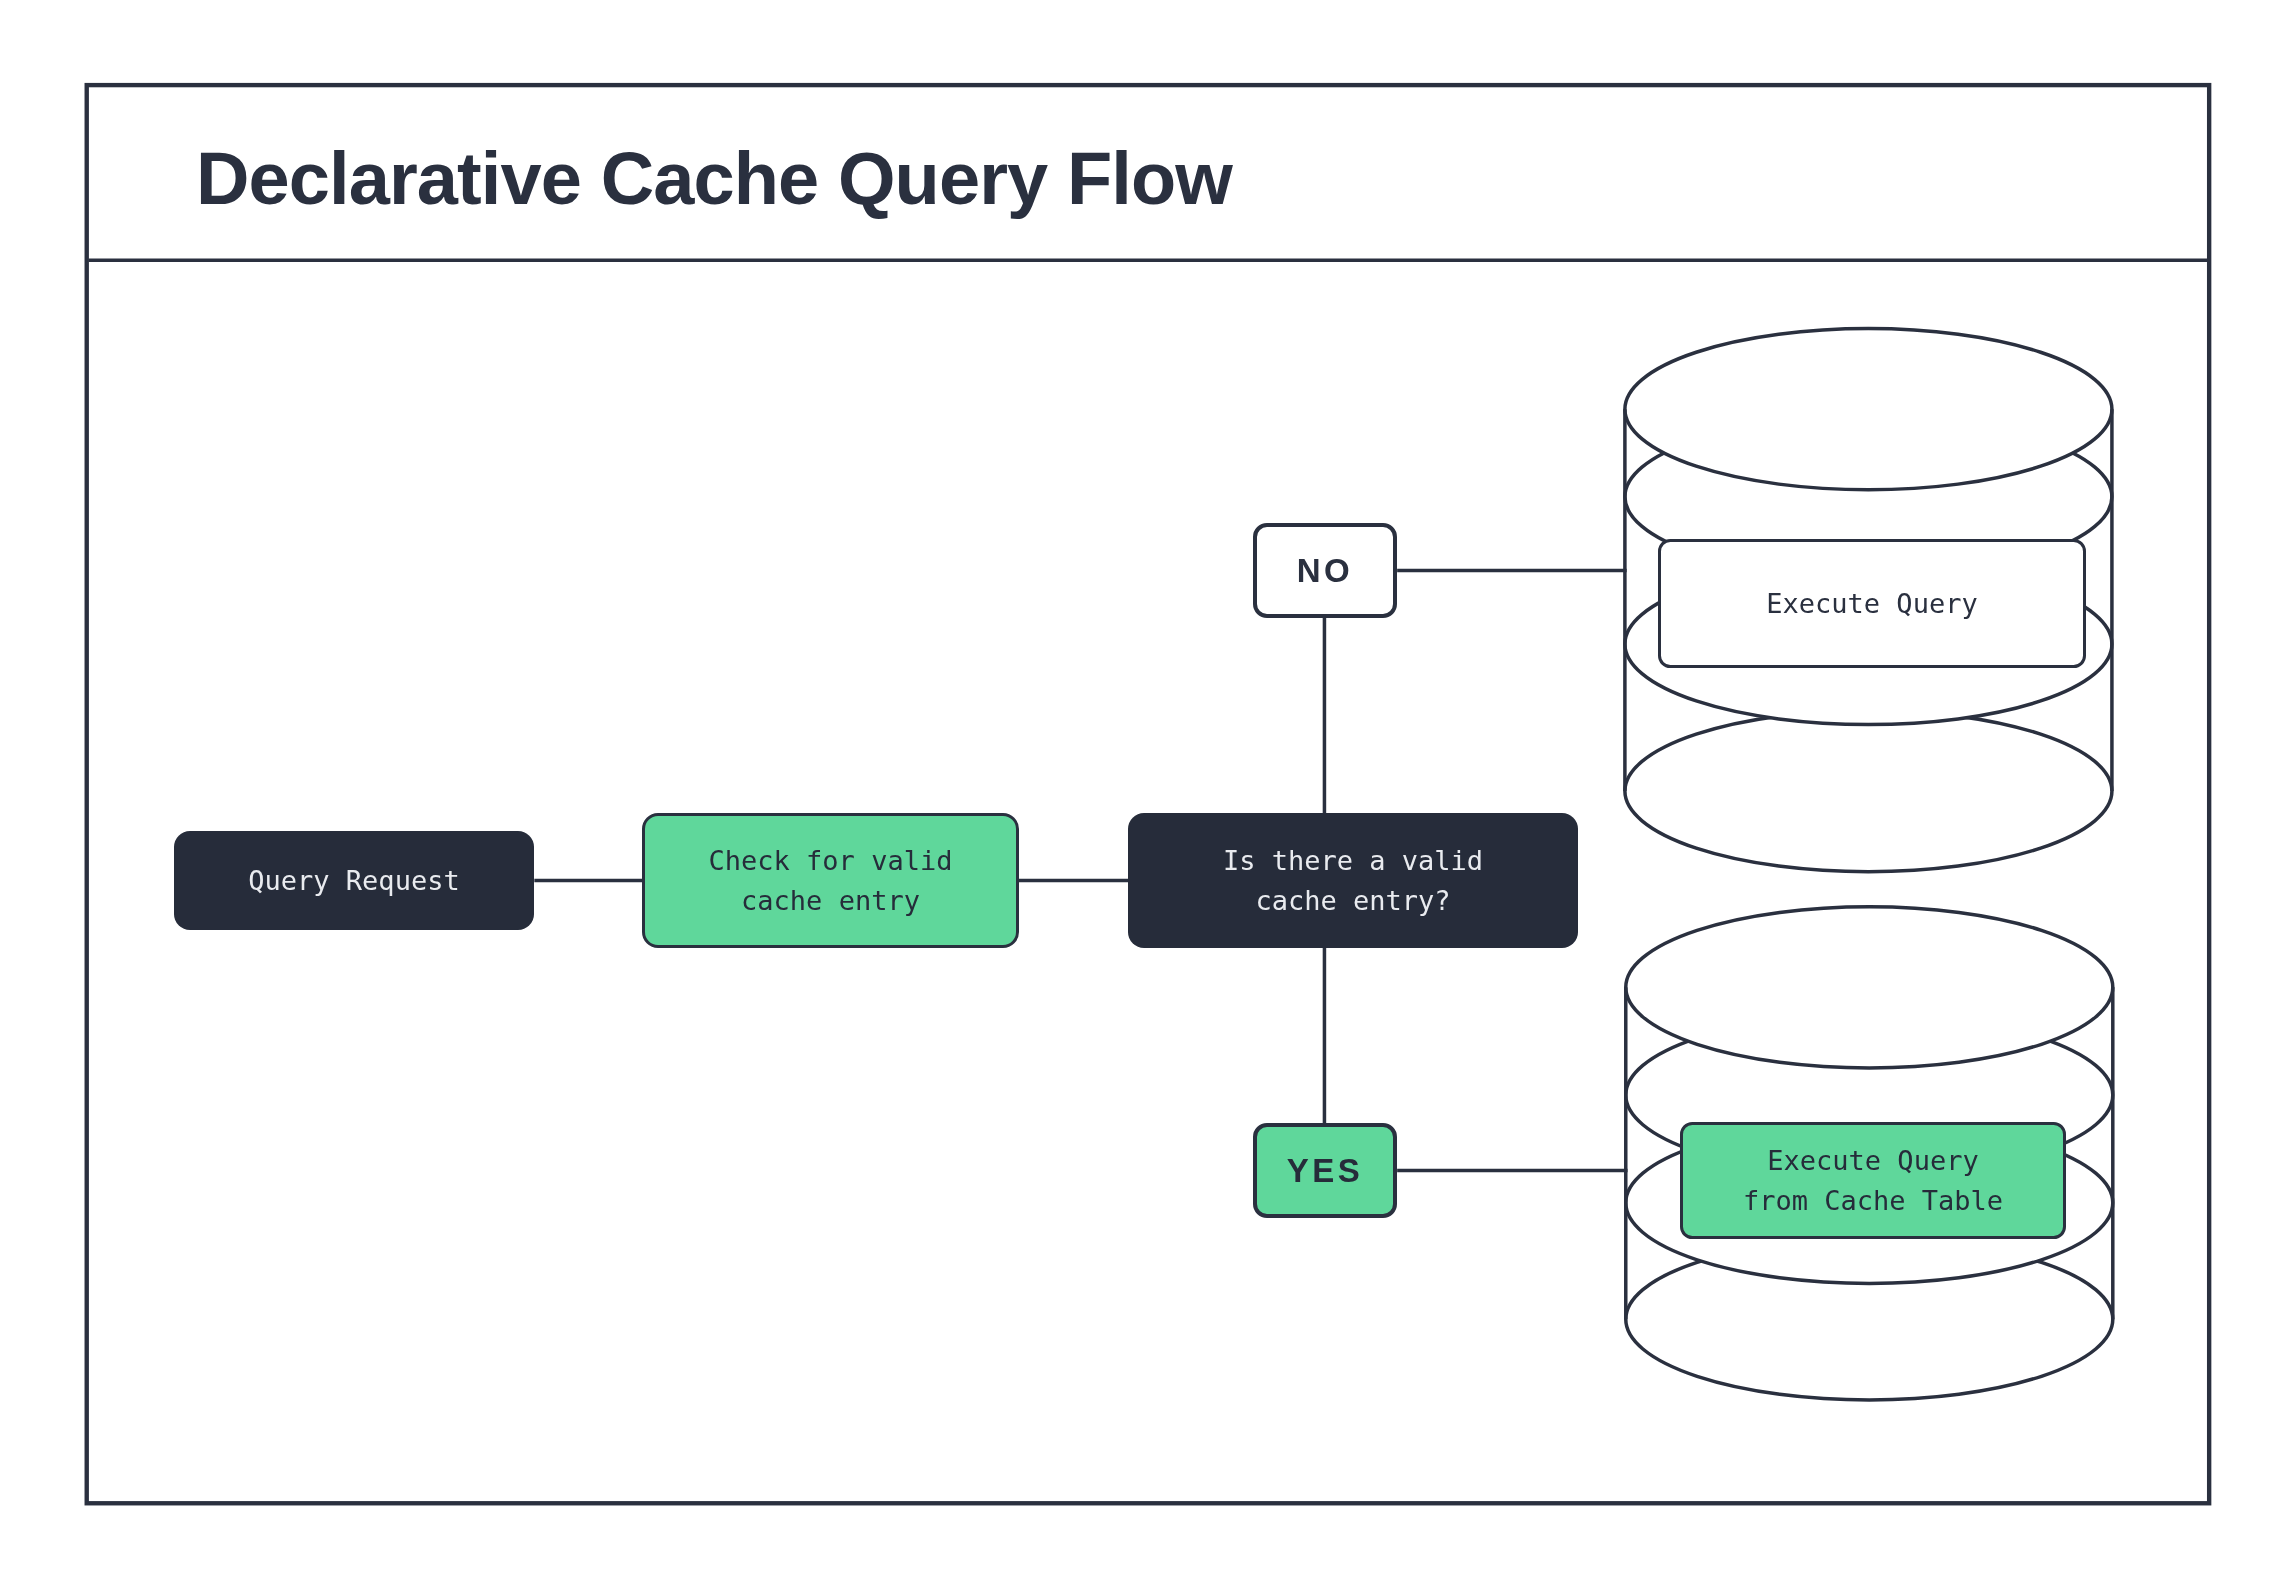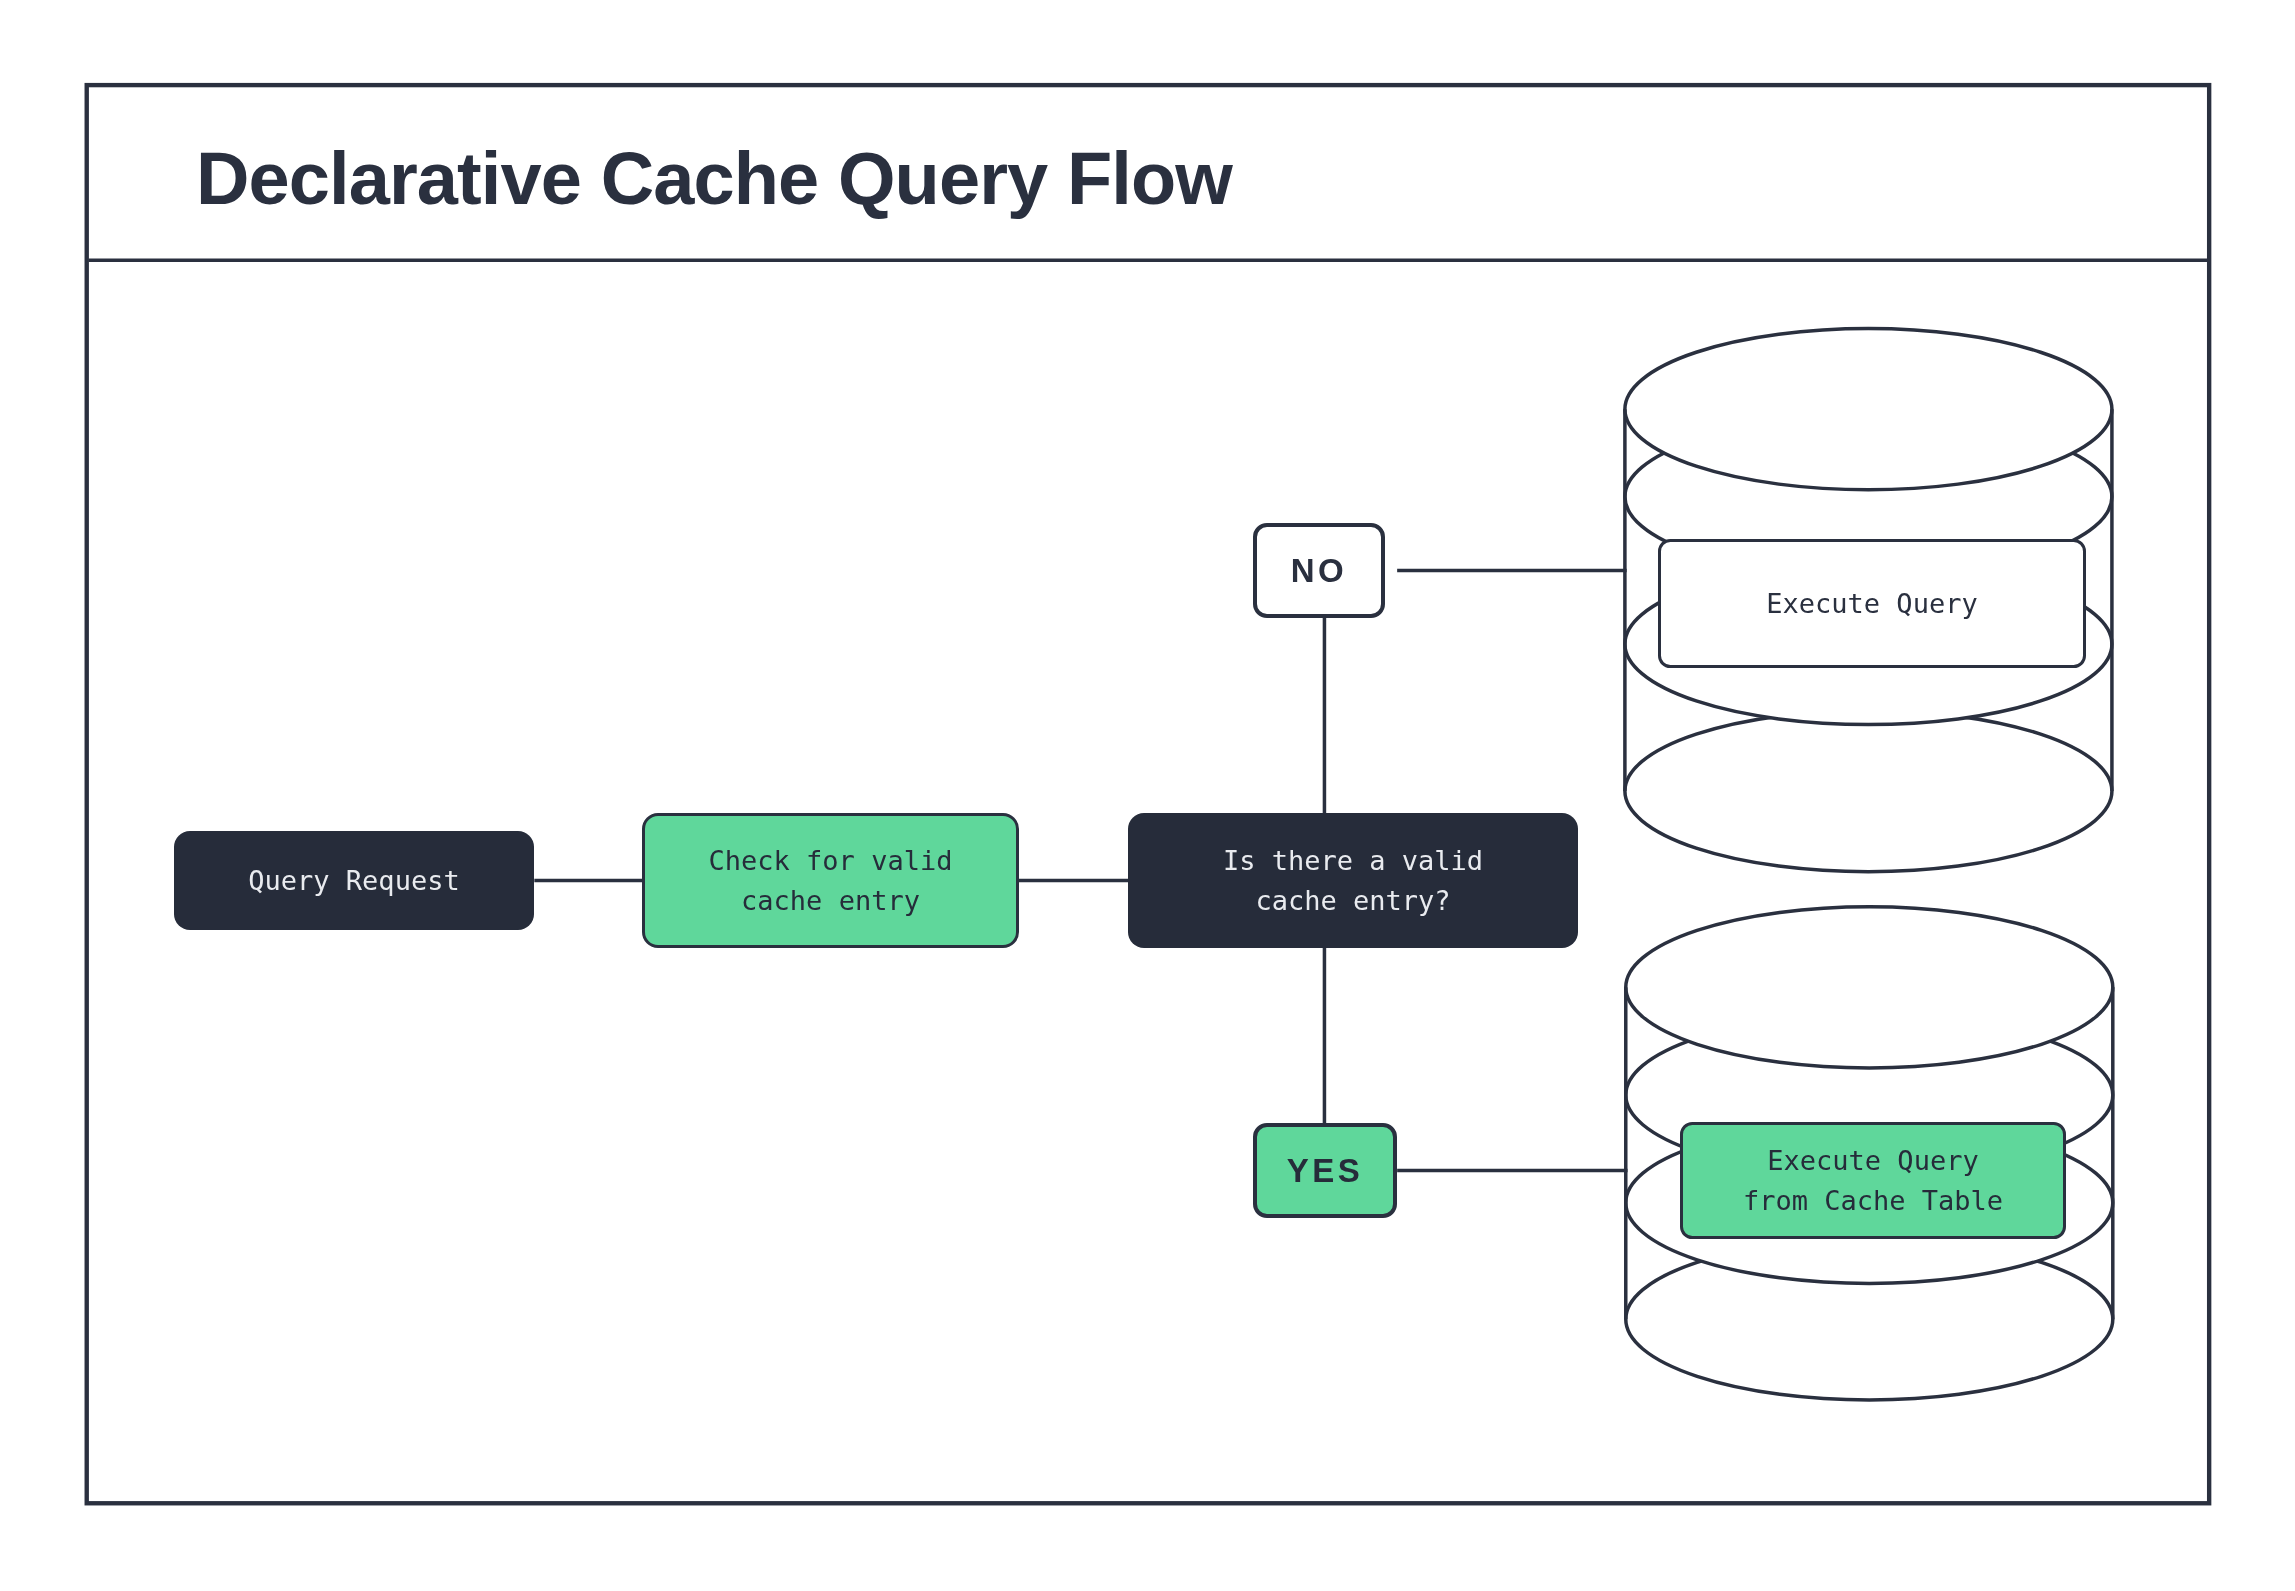--- a/index.html
+++ b/index.html
@@ -49,21 +49,21 @@
   .edge-no{background:#ffffff;color:#2A303F;border:4.4px solid #2A303F;}
   .edge-yes{background:#5FD79B;color:#262C3A;border:4.4px solid #2A303F;}
   .db-label{border-radius:12.3px;}
   .db-label-white{background:#ffffff;color:#2A303F;border:3.5px solid #2A303F;}
   .db-label-green{background:#5FD79B;color:#262C3A;border:3.5px solid #2A303F;}
 
   
   #query-request{left:174px;top:831px;width:360px;height:99px;}
   #check-cache{left:642px;top:813px;width:377px;height:135px;}
   #decision{left:1128px;top:813px;width:450px;height:135px;}
-  #edge-no{left:1253px;top:523px;width:132px;height:95px;}
+  #edge-no{left:1253px;top:523px;width:144px;height:95px;}
   #edge-yes{left:1253px;top:1123px;width:144px;height:95px;}
   #source-db-label{left:1658px;top:539px;width:428px;height:129px;}
   #cache-db-label{left:1680px;top:1122px;width:386px;height:117px;}
 </style>
 </head>
 <body>
 
 <div class="canvas">
 
   <svg class="layer" viewBox="0 0 2620 1816">

